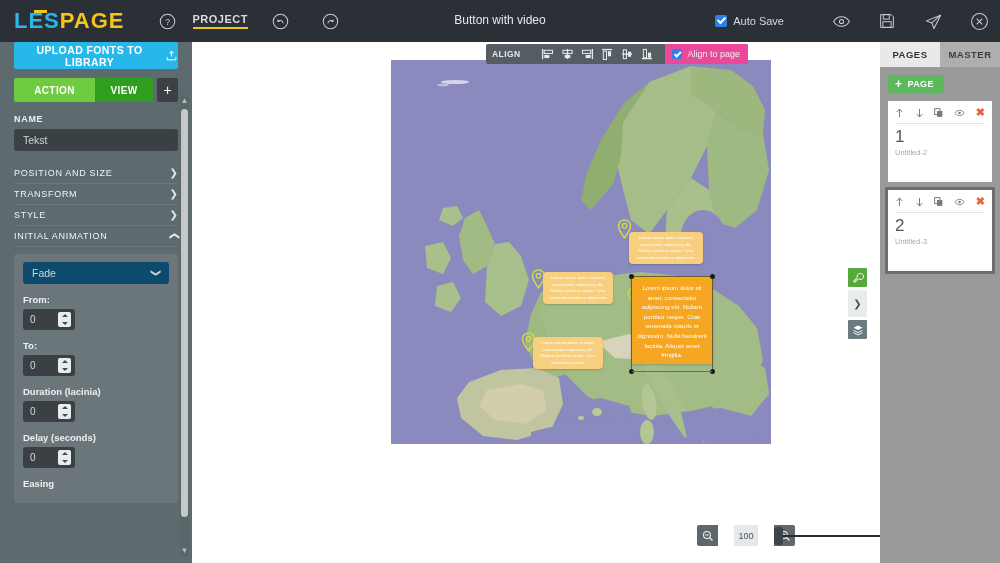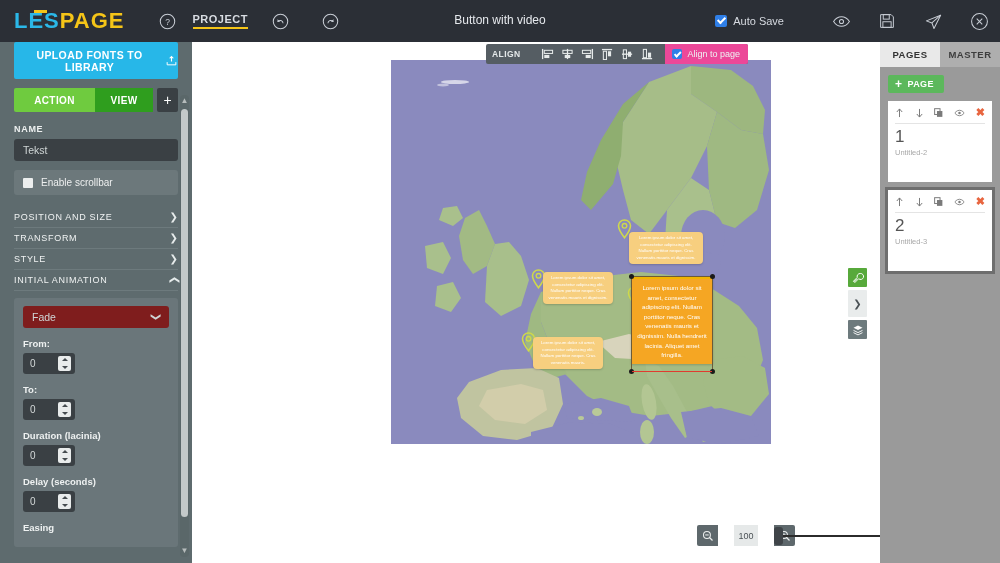--- a/index.html
+++ b/index.html
@@ -59,21 +59,21 @@
     overflow:hidden;
   }
   .sb-head{
     height:48px; display:flex; align-items:center; justify-content:space-between;
     padding:0 14px 0 18px;
   }
   .sb-title{ color:#dfe4e4; font-size:22px; font-weight:300; }
   .sb-collapse{ color:#e3e8e8; font-size:20px; cursor:pointer; line-height:1; font-weight:300;}
   .sb-body{ position:relative; padding:0 14px; }
   .btn-upload{
-    width:100%; height:37px; background:#27b7e8; border:none; color:#fff;
+    width:100%; height:27px; background:#27b7e8; border:none; color:#fff;
     font-size:10.5px; font-weight:bold; letter-spacing:.4px; border-radius:2px;
     display:flex; align-items:center; justify-content:center; cursor:pointer;
   }
   .btn-upload svg{ flex:0 0 auto; }
   .av-row{
     margin-top:9px; display:flex; height:24px; gap:0; align-items:stretch;
   }
   .btn-action{
     flex:1; background:#6fcb3f; color:#fff; border:none; font-size:10px;
     font-weight:bold; letter-spacing:.4px; cursor:pointer; border-radius:2px 0 0 2px;
@@ -106,21 +106,21 @@
     height:21px; display:flex; align-items:center; justify-content:space-between;
     border-bottom:1px solid #6d7a7d; cursor:pointer;
   }
   .sec-row.first{ margin-top:12px; }
   .sec-title{ color:#f0f3f3; font-size:9px; font-weight:normal; letter-spacing:.7px; }
   .chev{ color:#e7ecec; font-size:10px; line-height:1; }
   .anim-panel{
     margin-top:7px; background:#6a767a; border-radius:3px; padding:8px 9px 10px 9px;
   }
   .select-box{
-    width:100%; height:22px; background:#7f1d1d; border-radius:3px; color:#cfd5d5;
+    width:100%; height:22px; background:#0c4a6e; border-radius:3px; color:#cfd5d5;
     font-size:10.5px; display:flex; align-items:center; padding:4px 9px; cursor:pointer;
     justify-content:space-between;
   }
   .select-box .chev{ color:#cfd5d5; }
   .sub-label{ color:#eef1f1; font-size:9.5px; font-weight:bold; margin:10px 0 4px 0; }
   .spin{
     width:52px; height:21px; background:#3a4044; border-radius:3px;
     display:flex; align-items:center; position:relative;
   }
   .spin input{
@@ -361,24 +361,20 @@
 
       <div class="av-row">
         <button class="btn-action">ACTION</button>
         <button class="btn-view">VIEW</button>
         <button class="btn-plus">+</button>
       </div>
 
       <div class="fld-label">NAME</div>
       <input class="txt-input" value="Tekst" style="">
 
-      <div class="scroll-row">
-        <span class="chk-white"></span>
-        <span>Enable scrollbar</span>
-      </div>
 
       <div class="sec-row first">
         <span class="sec-title">POSITION AND SIZE</span>
         <span class="chev">❯</span>
       </div>
       <div class="sec-row">
         <span class="sec-title">TRANSFORM</span>
         <span class="chev">❯</span>
       </div>
       <div class="sec-row">

